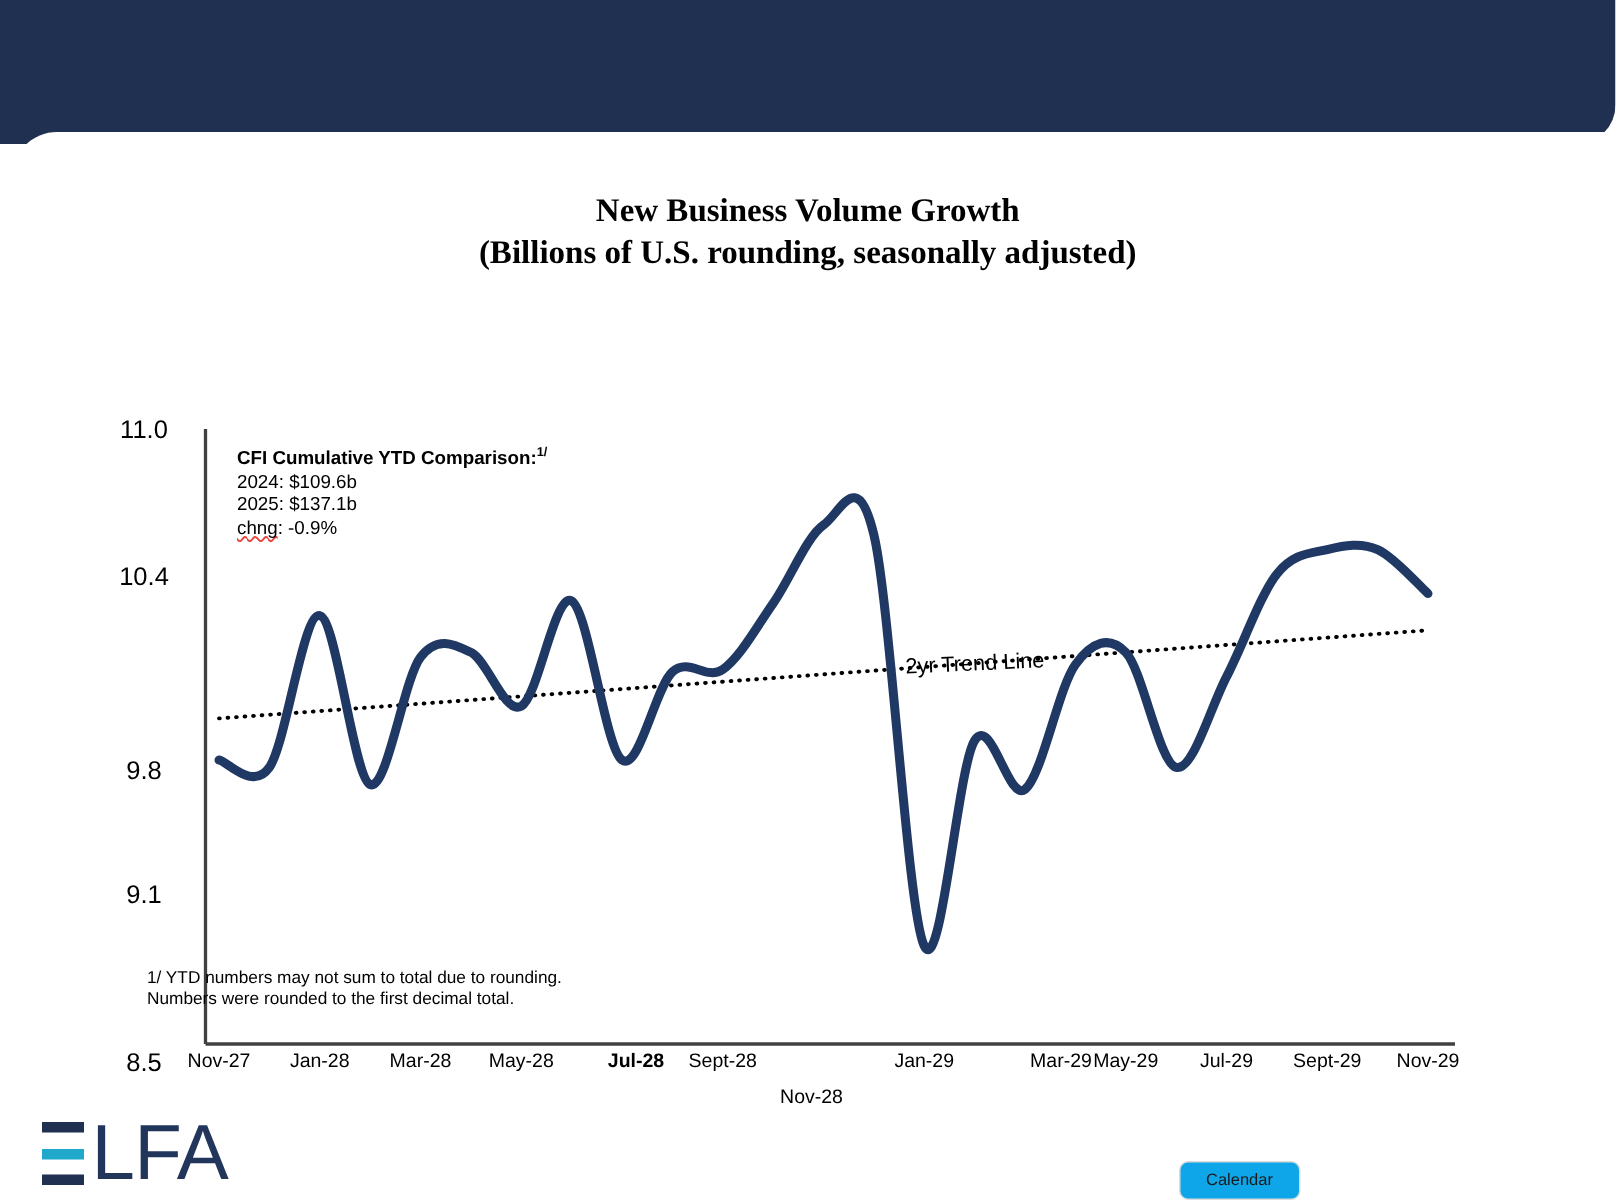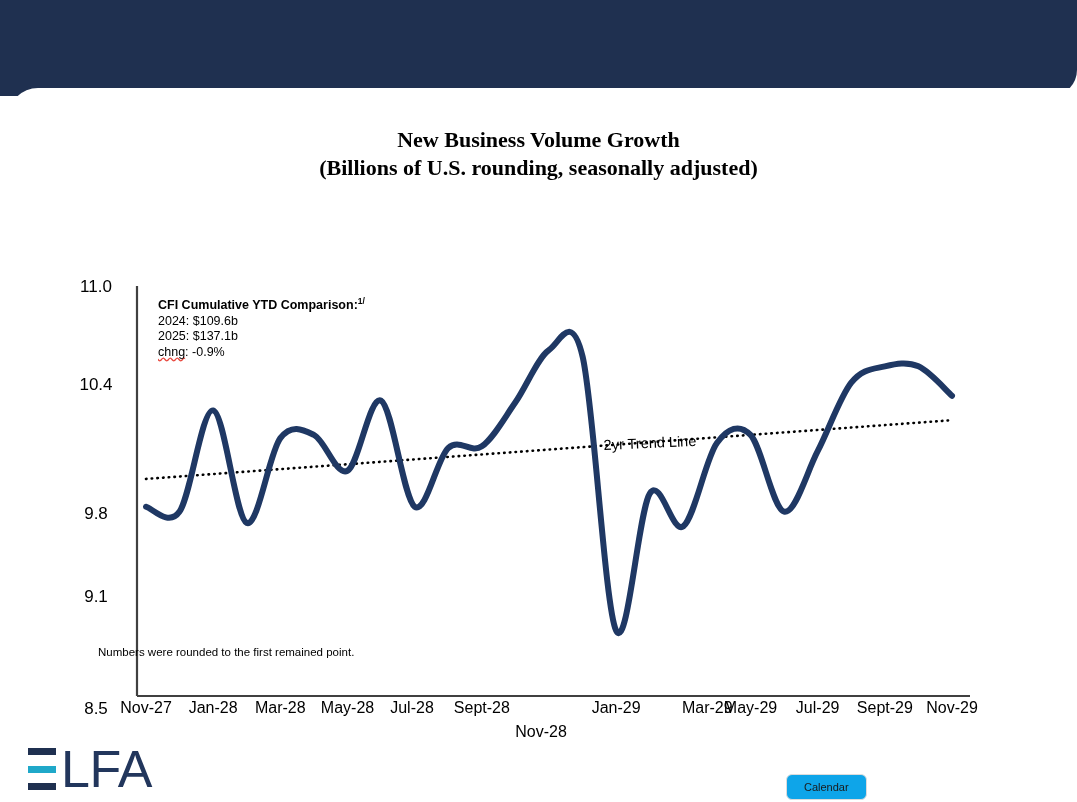--- a/index.html
+++ b/index.html
@@ -114,21 +114,21 @@
     width: 60px;
     text-align: center;
     font-size: 17px;
     color: #000000;
   }
   
   .xtick {
     position: absolute;
     top: 611px;
     text-align: center;
-    font-size: 16px;
+    font-size: 13px;
     color: #000000;
     white-space: nowrap;
     transform: translateX(-50%);
   }
 
   #trend-label {
     position: absolute;
     left: 604px;
     top: 349px;
     font-size: 14.5px;
@@ -232,21 +232,21 @@
         <div class="ytick" style="left: 66px; top: 384.84px; margin-top: 31px;">9.8</div>
         <div class="ytick" style="left: 66px; top: 286.92px;">10.4</div>
         <div class="ytick" style="left: 66px; top: 189px;">11.0</div>
       </div>
 
     <div id="xtick-host">
         <div class="xtick" style="left: 146px;">Nov-27</div>
         <div class="xtick" style="left: 213.167px;">Jan-28</div>
         <div class="xtick" style="left: 280.333px;">Mar-28</div>
         <div class="xtick" style="left: 347.5px;">May-28</div>
-        <div class="xtick" style="left: 412px;">Jul-28</div>
+        <div class="xtick" style="left: 424px; font-weight: bold;">Jul-28</div>
         <div class="xtick" style="left: 481.833px;">Sept-28</div>
         <div class="xtick" style="left: 541px; margin-top: 24px;">Nov-28</div>
         <div class="xtick" style="left: 616.167px;">Jan-29</div>
         <div class="xtick" style="left: 683.333px; margin-left: 24px;">Mar-29</div>
         <div class="xtick" style="left: 750.5px;">May-29</div>
         <div class="xtick" style="left: 817.667px;">Jul-29</div>
         <div class="xtick" style="left: 884.833px;">Sept-29</div>
         <div class="xtick" style="left: 952px;">Nov-29</div>
       </div>
 
@@ -255,21 +255,22 @@
 
   <div id="annotation-box">
     <div class="ann-head"><span>CFI Cumulative YTD Comparison:</span><sup>1/</sup></div>
     <div>2024: $109.6b</div>
     <div>2025: $137.1b</div>
     <div><span class="spellerr">chng</span><span>: -0.9%</span></div>
   </div>
 </div>
 
 <div id="footnote">
-  <div>Numbers were rounded to the first remained point.</div>
+  <div>1/ YTD numbers may not sum to total due to rounding.</div>
+  <div>Numbers were rounded to the first decimal total.</div>
 </div>
 
 <div id="footer"></div>
 
 <div id="elfa-logo">
   <span class="logo-e">
     <span class="bar-top"></span>
     <span class="bar-mid"></span>
     <span class="bar-bot"></span>
   </span>

